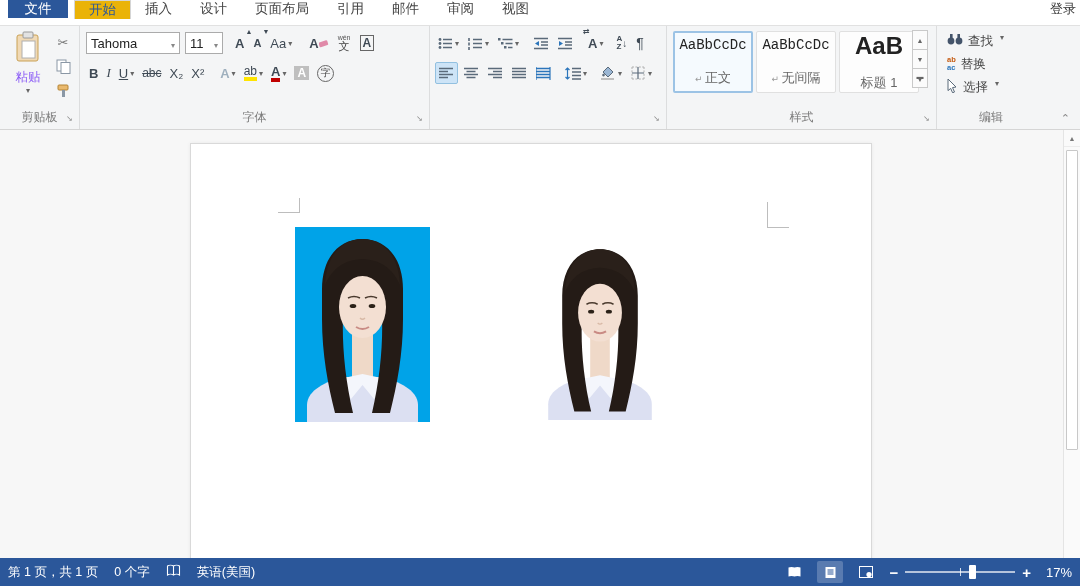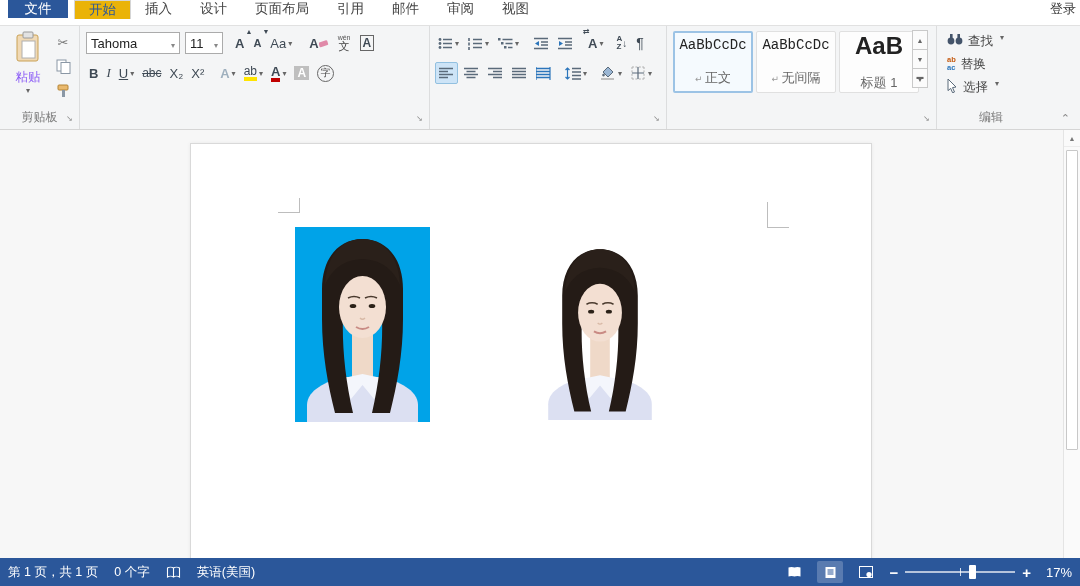--- a/index.html
+++ b/index.html
@@ -114,21 +114,21 @@
   
   .vscroll { position:absolute; top:130px; right:0; width:17px; height:428px; background:#FAFAFA; border-left:1px solid #E4E4E4; }
   .vs-up { height:17px; display:flex; align-items:center; justify-content:center; font-size:7px; color:#777;
            border-bottom:1px solid #ECECEC; cursor:pointer; }
   .vs-thumb { position:absolute; top:20px; left:2px; width:12px; height:300px; background:#FFFFFF;
               border:1px solid #C8C8C8; border-radius:1px; cursor:grab; }
 
   
   .statusbar { position:absolute; bottom:0; left:0; width:100%; height:28px; background:#2B579A;
                color:#fff; display:flex; align-items:center; font-size:12.5px; }
-  .sb-left { display:flex; align-items:center; gap:16px; padding-left:8px; }
+  .sb-left { display:flex; align-items:flex-start; gap:16px; padding-left:8px; }
   .sb-item { cursor:pointer; display:flex; align-items:center; gap:5px; }
   .sb-right { margin-left:auto; display:flex; align-items:center; gap:10px; padding-right:8px; }
   .viewbtn { width:26px; height:22px; display:flex; align-items:center; justify-content:center;
              border-radius:2px; cursor:pointer; }
   .viewbtn.sel { background:rgba(255,255,255,.22); }
   .zoomwrap { display:flex; align-items:center; gap:7px; }
   .zsign { font-size:15px; font-weight:bold; cursor:pointer; line-height:1; }
   .ztrack { position:relative; width:110px; height:2px; background:rgba(255,255,255,.65); cursor:pointer; }
   .zthumb { position:absolute; left:58%; top:-6px; width:7px; height:14px; background:#fff; border-radius:1px; cursor:grab; }
   .ztick { position:absolute; left:50%; top:-3px; width:1px; height:8px; background:rgba(255,255,255,.8); }
@@ -270,20 +270,21 @@
         <span class="btn caret">
             <span class="glyph under-red">A</span>
           </span>
         <span class="btn">
             <span class="shade-a">A</span>
           </span>
         <span class="btn">
             <span class="circ">字</span>
           </span>
       </div>
+      <div class="grp-label">字体</div>
       <div class="launcher"></div>
     </div>
 
     <div class="rgroup g-para">
       <div class="prow1">
         <span class="btn caret">
           <svg width="15" height="13">
             <circle cx="2" cy="2.5" r="1.4" fill="#5A6A7A"></circle>
               <circle cx="2" cy="6.5" r="1.4" fill="#5A6A7A"></circle>
               <circle cx="2" cy="10.5" r="1.4" fill="#5A6A7A"></circle>
@@ -397,20 +398,21 @@
         </div>
       </div>
       <div class="style-scroll">
         <div class="sscr">▲</div>
         <div class="sscr">▼</div>
         <div class="sscr more">
             <span>▬</span>
             <span>▼</span>
           </div>
       </div>
+      <div class="grp-label">样式</div>
       <div class="launcher"></div>
     </div>
 
     <div class="rgroup g-edit">
       <div class="erow caret" style="top:7px">
         <svg width="16" height="12">
           <circle cx="4" cy="8" r="3.4" fill="#44546A"></circle>
             <circle cx="12" cy="8" r="3.4" fill="#44546A"></circle>
           <rect x="3" y="1" width="2.6" height="5" fill="#44546A"></rect>
             <rect x="10.4" y="1" width="2.6" height="5" fill="#44546A"></rect>

